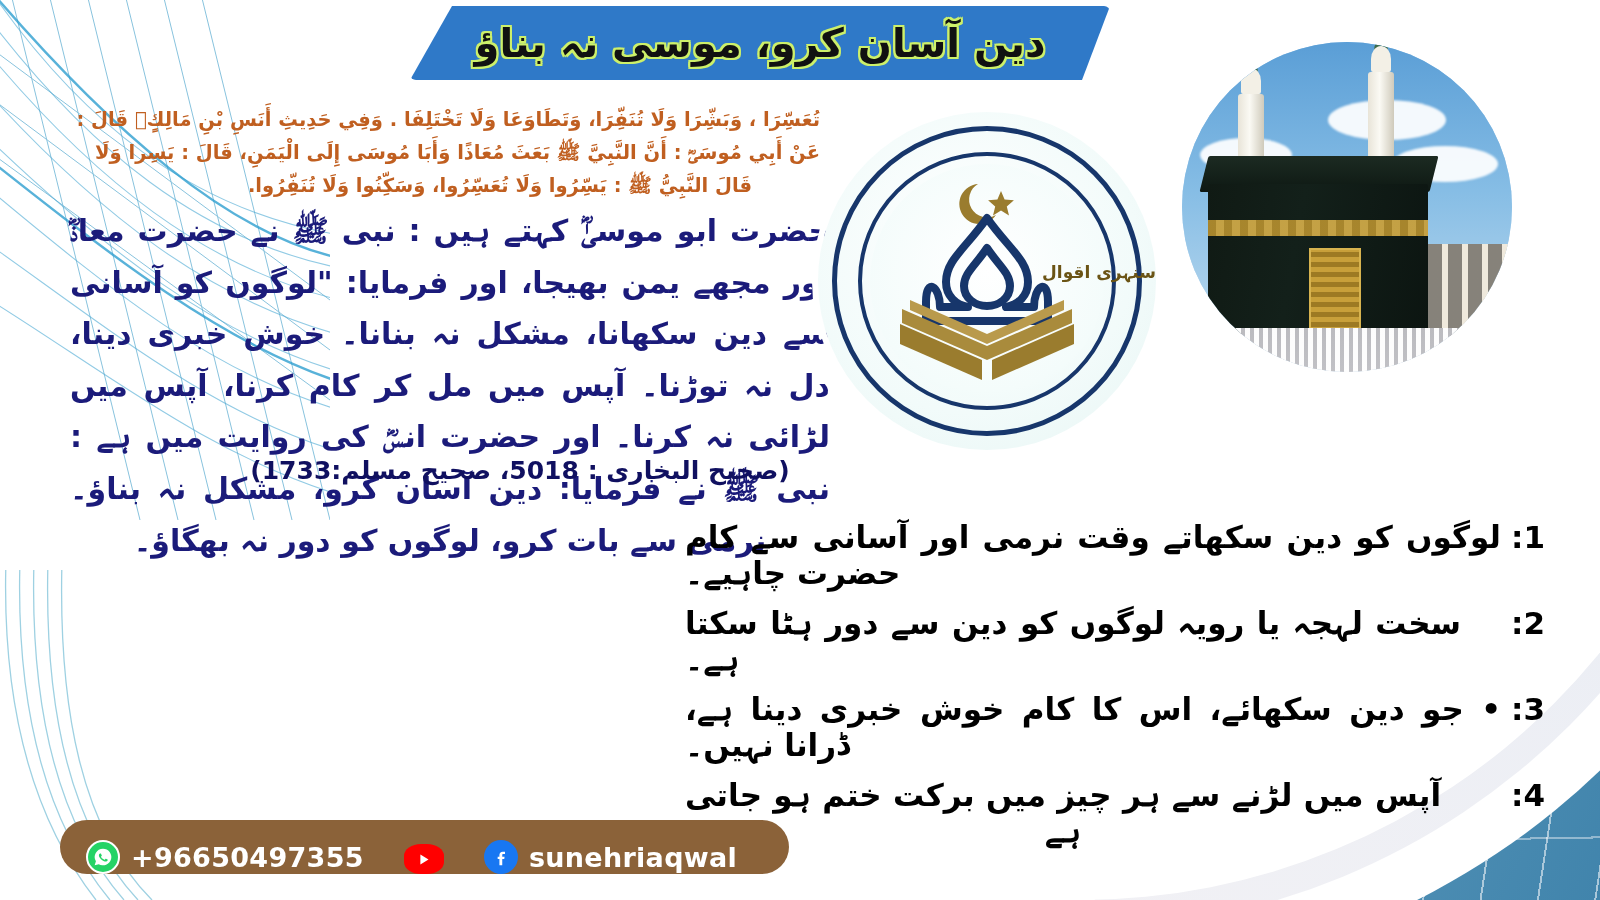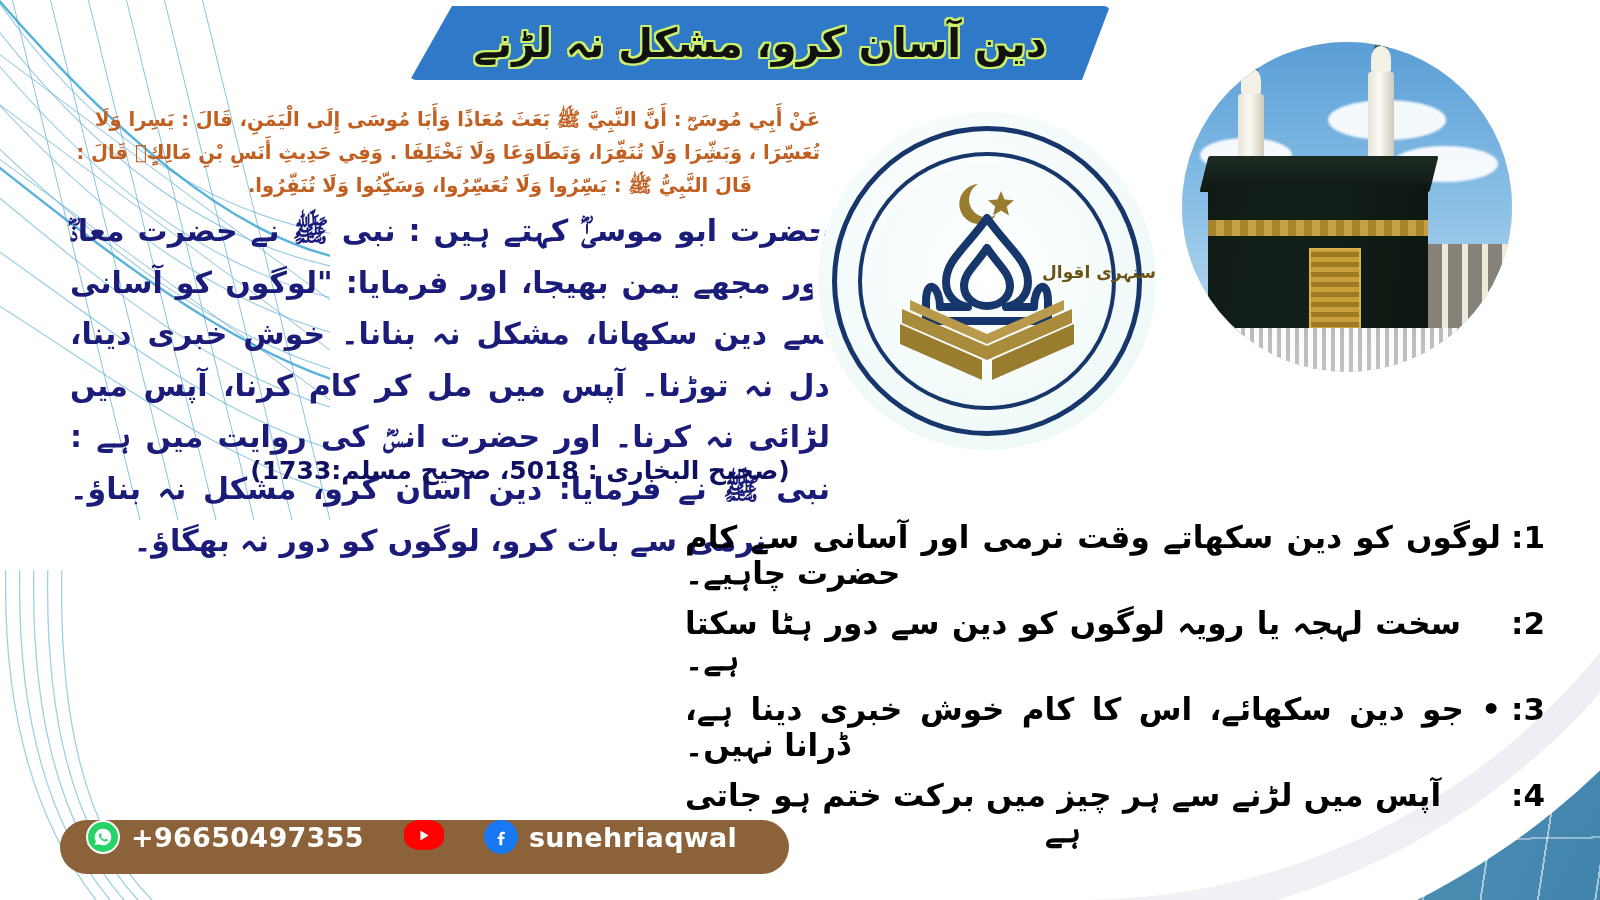--- a/index.html
+++ b/index.html
@@ -224,21 +224,21 @@
     position:absolute; left:0; right:0; bottom:0; height:44px;
     background:
       repeating-linear-gradient(90deg, rgba(255,255,255,.95) 0 5px, rgba(180,180,185,.75) 5px 9px),
       linear-gradient(180deg,#cfcfd2,#e8e8ea);
   }
 
   
   .footer {
     position:absolute; left:60px; bottom:26px; height:54px;
     background:#8b6239; border-radius:27px;
-    display:flex; align-items:flex-start; gap:14px; padding:0 26px;
+    display:flex; align-items:flex-end; gap:14px; padding:0 26px;
     direction:ltr;
   }
   .contact { display:flex; align-items:center; gap:11px; }
   .contact .label {
     color:#ffffff; font-size:27px; font-weight:bold; letter-spacing:.3px;
     white-space:nowrap;
   }
   .sicon { width:34px; height:34px; border-radius:50%; display:flex; align-items:center; justify-content:center; flex:0 0 auto; }
   .ic-wa { background:#25D366; border:2px solid #ffffff; }
   .ic-yt { background:#FF0000; border-radius:17px/12px; width:40px; height:30px; }
@@ -296,26 +296,26 @@
     <g fill="none" stroke="#8ec9dd" stroke-width="1.3" opacity=".85">
       <path d="M6,-10 C2,120 26,240 96,330"></path>
       <path d="M20,-10 C16,125 40,245 110,330"></path>
       <path d="M34,-10 C30,130 54,250 124,330"></path>
       <path d="M48,-10 C44,135 68,255 138,330"></path>
       <path d="M62,-10 C58,140 82,260 152,330"></path>
     </g>
   </svg>
 
   <div class="title-banner">
-    <div class="title-text">دین آسان کرو، مشکل نہ لڑنے</div>
+    <div class="title-text">دین آسان کرو، موسی نہ بناؤ</div>
   </div>
 
   <div class="arabic-block">
+    <span class="ln">تُعَسِّرَا ، وَبَشِّرَا وَلَا تُنَفِّرَا، وَتَطَاوَعَا وَلَا تَخْتَلِفَا  . وَفِي حَدِيثِ أَنَسِ بْنِ مَالِكٍؓ قَالَ :</span>
     <span class="ln">عَنْ أَبِي مُوسَىؓ : أَنَّ النَّبِيَّ ﷺ بَعَثَ مُعَاذًا وَأَبَا مُوسَى إِلَى الْيَمَنِ، قَالَ : يَسِرا وَلَا</span>
-    <span class="ln">تُعَسِّرَا ، وَبَشِّرَا وَلَا تُنَفِّرَا، وَتَطَاوَعَا وَلَا تَخْتَلِفَا  . وَفِي حَدِيثِ أَنَسِ بْنِ مَالِكٍؓ قَالَ :</span>
     <span class="ln">قَالَ النَّبِيُّ ﷺ : يَسِّرُوا وَلَا تُعَسِّرُوا، وَسَكِّنُوا وَلَا تُنَفِّرُوا.</span>
   </div>
 
   <div class="urdu-block">حضرت ابو موسیٰؓ کہتے ہیں : نبی ﷺ نے حضرت معاذؓ اور مجھے یمن بھیجا، اور فرمایا: "لوگوں کو آسانی سے دین سکھانا، مشکل نہ بنانا۔ خوش خبری دینا، دل نہ توڑنا۔ آپس میں مل کر کام کرنا، آپس میں لڑائی نہ کرنا۔ اور حضرت انسؓ کی روایت میں ہے : نبی ﷺ نے فرمایا: دین آسان کرو، مشکل نہ بناؤ۔ نرمی سے بات کرو، لوگوں کو دور نہ بھگاؤ۔</div>
 
   <div class="reference">(صحیح البخاری :  5018،  صحیح مسلم:1733)</div>
 
   <div class="points">
     <div class="point">
       <span class="num">1:</span>

